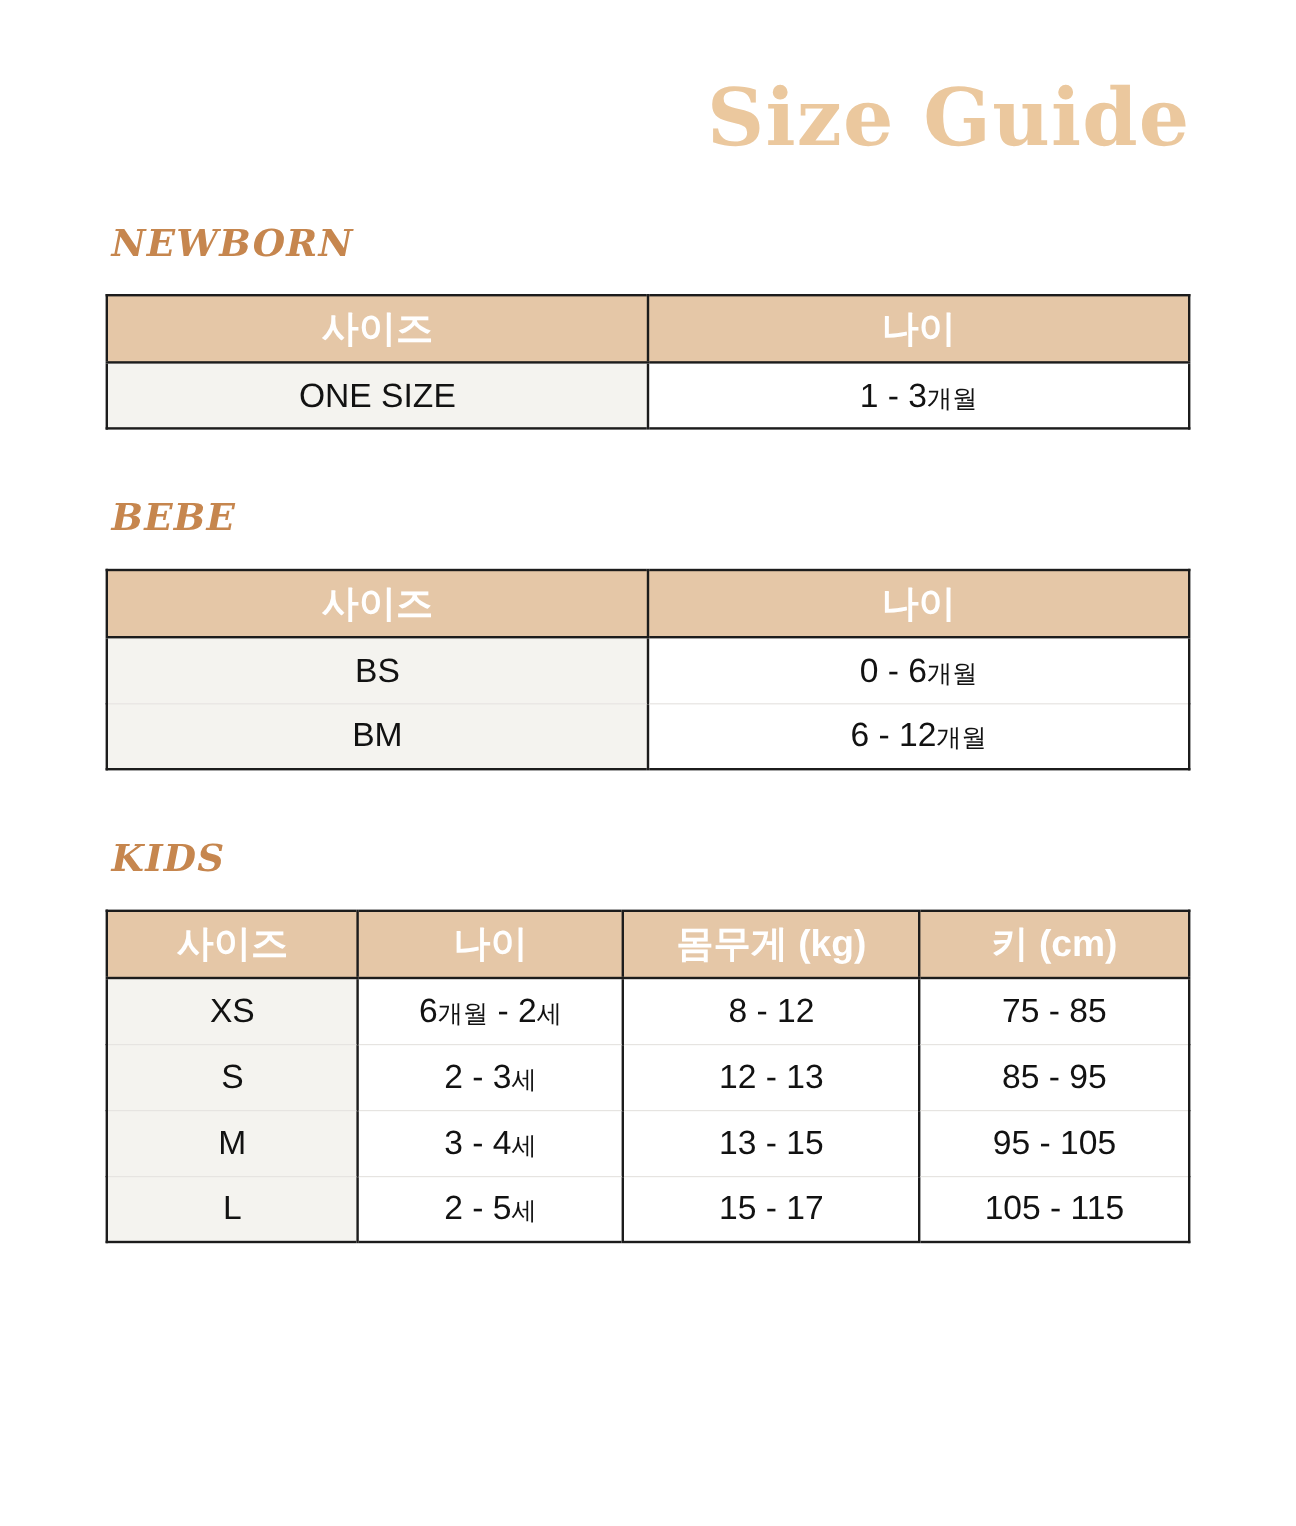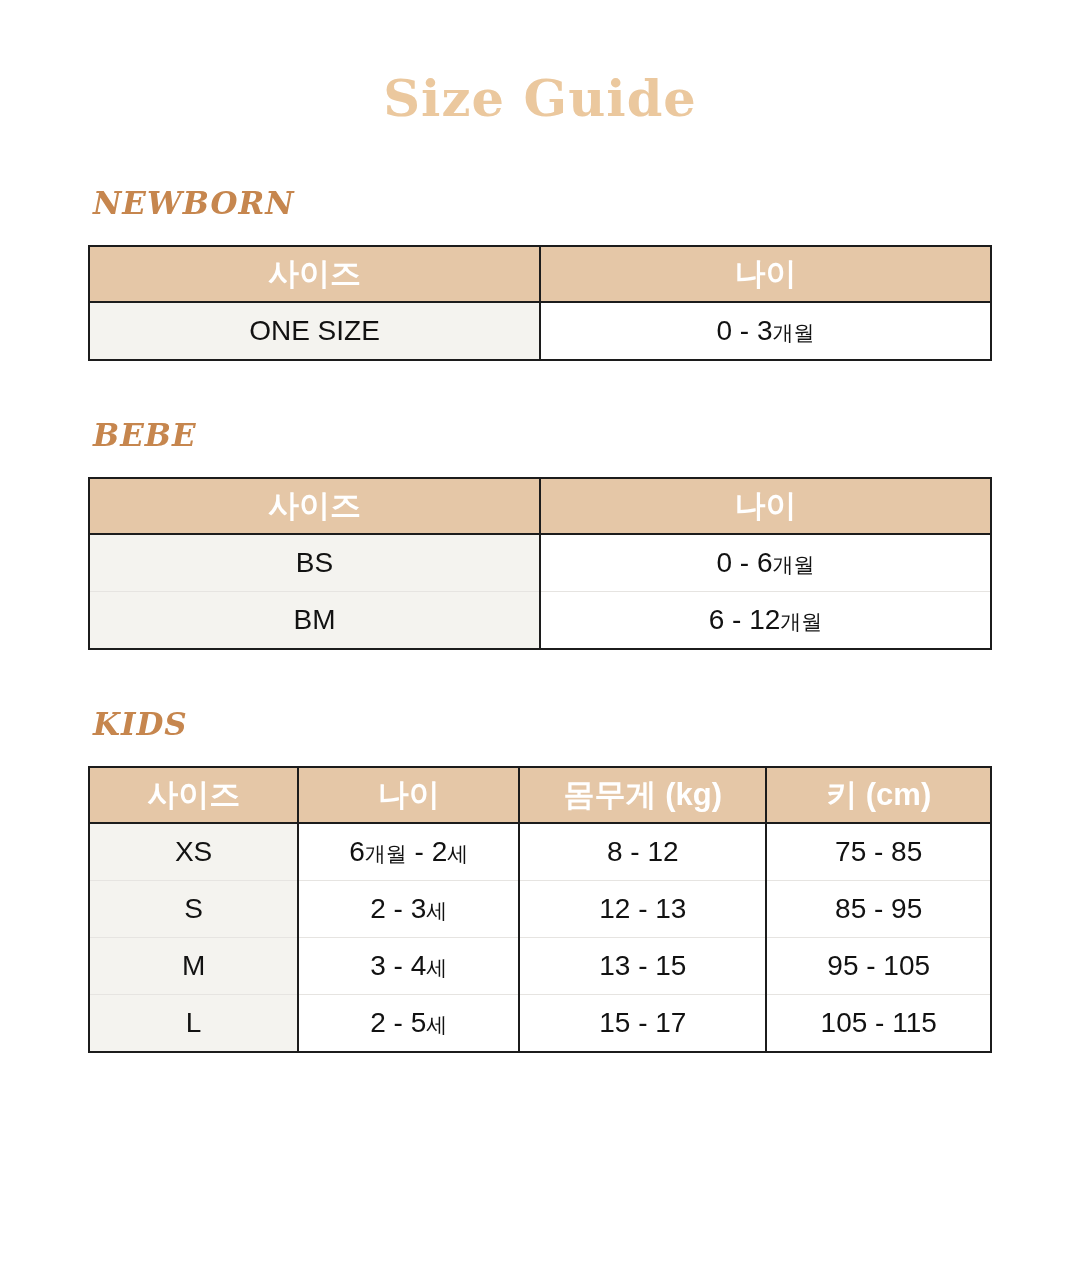--- a/index.html
+++ b/index.html
@@ -22,24 +22,24 @@
     color:var(--cell-text);
   }
   .page{
     width:1080px;
     height:1272px;
     padding:0 88px 40px;
     overflow:hidden;
   }
   .page-title{
     margin:46px 0 0;
-    text-align:center;
+    text-align:right;
     font-family:"DejaVu Serif", serif;
     font-weight:700;
-    font-size:51px;
+    font-size:66px;
     line-height:105px;
     letter-spacing:1px;
     color:var(--title-color);
   }
   .section-heading{
     margin:0;
     padding-left:5px;
     font-family:"DejaVu Serif", serif;
     font-style:italic;
     font-weight:700;
@@ -68,21 +68,21 @@
     text-align:center;
     border-bottom:2px solid var(--border-color);
   }
   table.size-table th+th,
   table.size-table td+td{
     border-left:2px solid var(--border-color);
   }
   table.size-table td{
     background:var(--cell-bg);
     height:55px;
-    padding:12px;
+    padding:0;
     text-align:center;
     font-size:28px;
     color:var(--cell-text);
   }
   table.size-table td:first-child{
     background:var(--first-col-bg);
   }
   table.size-table tbody tr+tr td{
     border-top:1px solid var(--row-line);
   }
@@ -104,21 +104,21 @@
           </colgroup>
           <thead>
             <tr>
               <th>사이즈</th>
               <th>나이</th>
             </tr>
           </thead>
           <tbody>
             <tr>
               <td><span>ONE SIZE</span></td>
-              <td><span>0 - 3</span><span class="small">개월</span></td>
+              <td><span>1 - 3</span><span class="small">개월</span></td>
             </tr>
           </tbody>
         </table>
     </div>
   </section>
 
   <section class="section section-bebe">
     <h2 class="section-heading">BEBE</h2>
     <div class="table-wrap">
       <table class="size-table">

